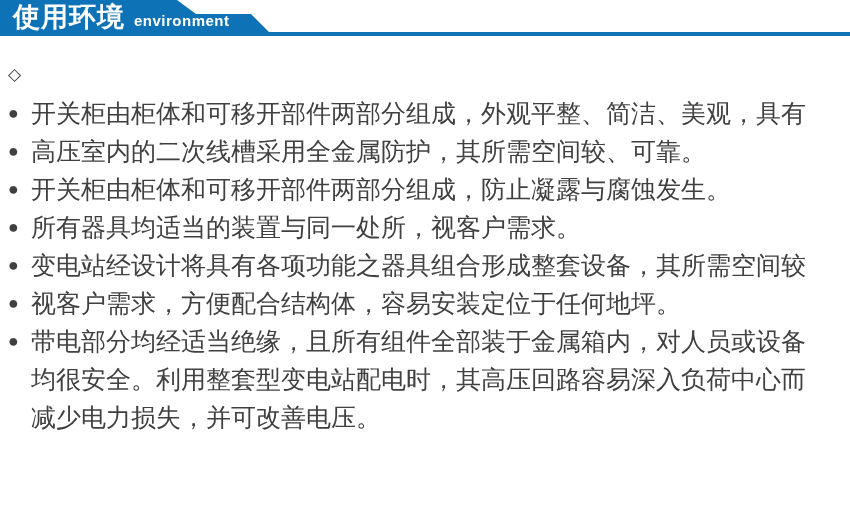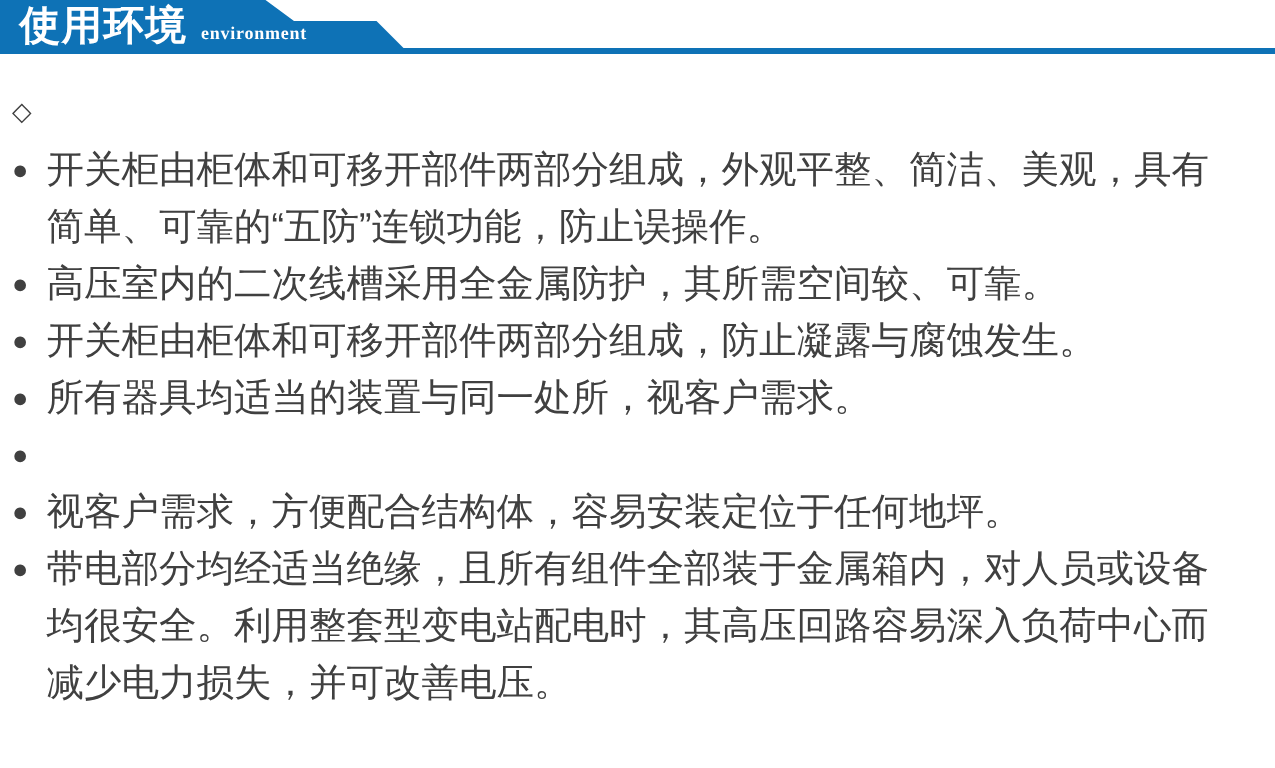--- a/index.html
+++ b/index.html
@@ -33,24 +33,23 @@
   }
   .banner-title {
     color: #ffffff;
     font-size: 27px;
     font-weight: bold;
     letter-spacing: 1px;
     line-height: 32px;
   }
   .banner-subtitle {
     color: #ffffff;
-    font-size: 12px;
+    font-size: 15px;
     font-weight: bold;
     letter-spacing: 0.5px;
-    font-family: Liberation Serif, serif;
   }
 
   
   #content {
     position: absolute;
     top: 56px;
     left: 0;
     width: 842px;
     padding-left: 8px;
     font-size: 25px;
@@ -95,21 +94,20 @@
   <div id="content" style="color: rgb(64, 64, 64);">
 
     <div class="row">
       <span class="marker diamond">◇</span>
     </div>
 
     <div class="row">
       <span class="marker">●</span>
       <div class="text-col">
         <div class="line">开关柜由柜体和可移开部件两部分组成，外观平整、简洁、美观，具有</div>
-        <div class="line">简单、可靠的“五防”连锁功能，防止误操作。</div>
       </div>
     </div>
 
     <div class="row">
       <span class="marker">●</span>
       <div class="text-col">
         <div class="line">高压室内的二次线槽采用全金属防护，其所需空间较、可靠。</div>
       </div>
     </div>
 
@@ -123,20 +121,21 @@
     <div class="row">
       <span class="marker">●</span>
       <div class="text-col">
         <div class="line">所有器具均适当的装置与同一处所，视客户需求。</div>
       </div>
     </div>
 
     <div class="row">
       <span class="marker">●</span>
       <div class="text-col">
+        <div class="line">变电站经设计将具有各项功能之器具组合形成整套设备，其所需空间较</div>
       </div>
     </div>
 
     <div class="row">
       <span class="marker">●</span>
       <div class="text-col">
         <div class="line">视客户需求，方便配合结构体，容易安装定位于任何地坪。</div>
       </div>
     </div>
 

